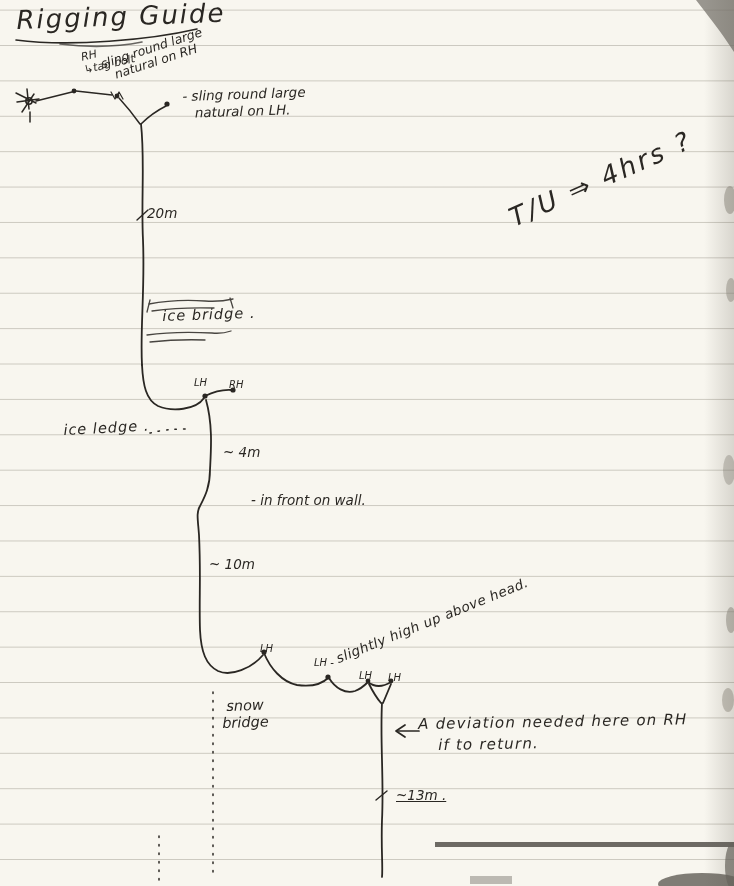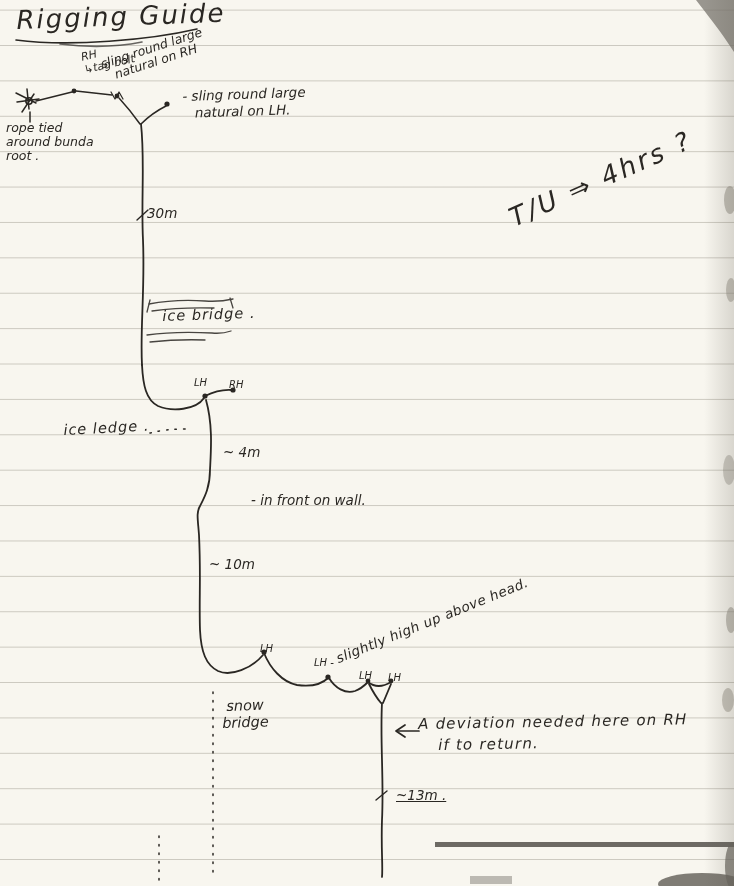--- a/index.html
+++ b/index.html
@@ -159,27 +159,22 @@
   <div class="lbl l-slingrh">
     <div>sling round large</div>
     <div class="in">natural on RH</div>
   </div>
 
   <div class="lbl l-slinglh">
     <div>- sling round large</div>
     <div class="in">natural on LH.</div>
   </div>
 
-  <div class="lbl l-bunda">
-    <div>rope tied</div>
-    <div>around bunda</div>
-    <div>root .</div>
-  </div>
 
-  <div class="lbl l-30m">30m</div>
+  <div class="lbl l-30m">20m</div>
   <div class="lbl l-icebridge">ice bridge .</div>
   <div class="lbl l-lh1">LH</div>
   <div class="lbl l-rh1">RH</div>
   <div class="lbl l-iceledge">ice ledge .</div>
 
   <div class="lbl l-4m">~ 4m</div>
   <div class="lbl l-wall">- in front on wall.</div>
 
   <div class="lbl l-10m">~ 10m</div>
   <div class="lbl l-lh2">LH</div>

